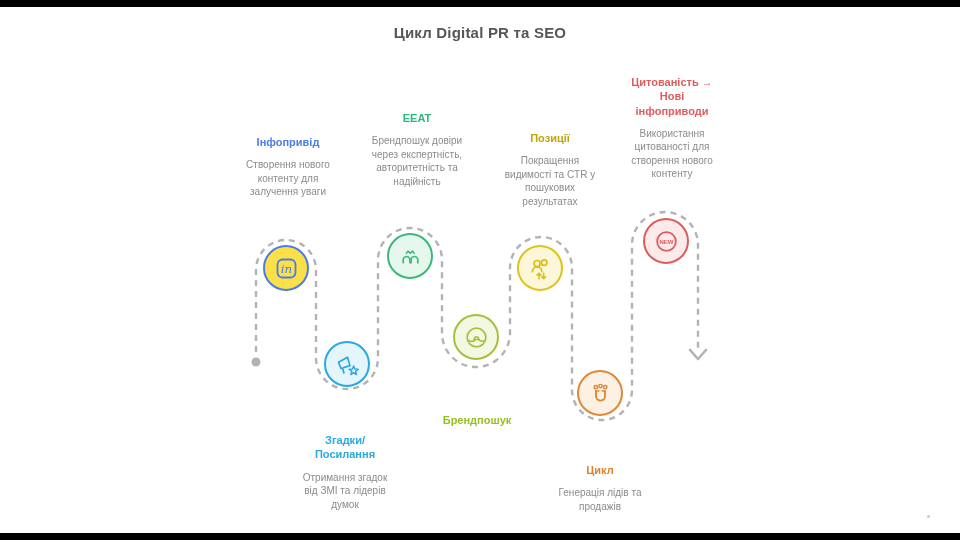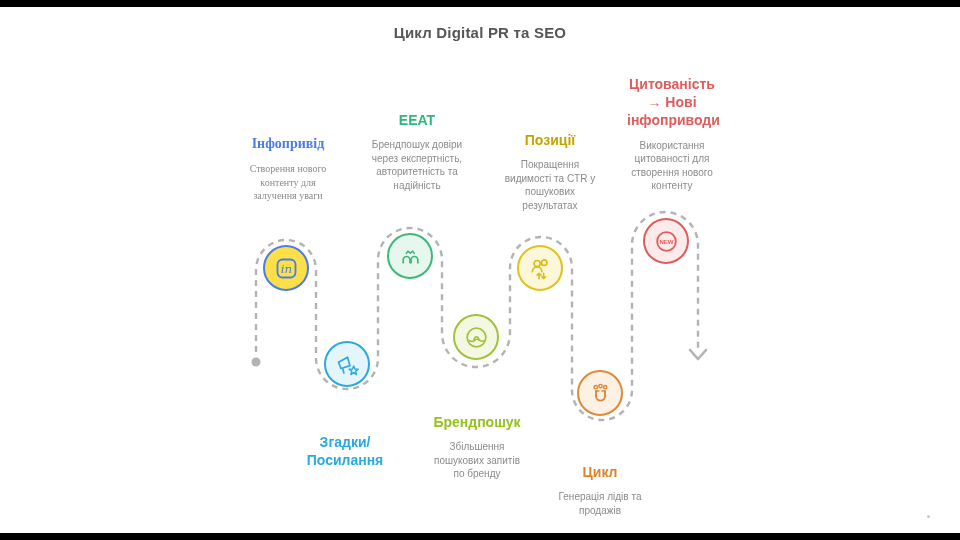--- a/index.html
+++ b/index.html
@@ -19,21 +19,21 @@
   .node{
     position:absolute;width:46px;height:46px;border-radius:50%;
     display:flex;align-items:center;justify-content:center;box-sizing:border-box;
     border:2.5px solid #000;background:#fff;
   }
   .node svg{display:block;}
   .stage-block{
     position:absolute;text-align:center;transform:translateX(-50%);
   }
   .stage-label{
-    display:block;font-size:14px;font-weight:bold;line-height:1.3;margin:0 auto 9px auto;
+    display:block;font-size:11px;font-weight:bold;line-height:1.3;margin:0 auto 9px auto;
   }
   .stage-desc{
     display:block;font-size:10px;color:#8b8b8b;line-height:1.35;margin:0 auto;
   }
   
   .c-blue   {border-color:#4a7de8;background:#fde047;}
   .c-cyan   {border-color:#2aa9e0;background:#e5f5fc;}
   .c-green  {border-color:#3cb878;background:#e6f7ee;}
   .c-lime   {border-color:#a2c13c;background:#f4f8e2;}
   .c-yellow {border-color:#e0c31e;background:#fcf7d9;}
@@ -59,34 +59,35 @@
     <circle cx="256" cy="362" r="4.5" fill="#b3b3b3"></circle>
     <path d="M690 350 L698 359 L706 350" fill="none" stroke="#b3b3b3" stroke-width="2.6" stroke-linecap="round" stroke-linejoin="round"></path>
   </svg>
 
   <div class="node c-blue" style="left:263px;top:245px;">
     <svg width="27" height="27" viewBox="0 0 24 24">
       <rect x="4" y="4" width="16" height="16" rx="4.5" fill="none" stroke="#4a7de8" stroke-width="1.6"></rect>
       <text x="12" y="16" text-anchor="middle" font-family="DejaVu Serif, serif" font-style="italic" font-size="10.5" fill="#4a7de8">in</text>
     </svg>
   </div>
-  <div class="stage-block" style="left:288px;top:135px;width:100px;font-family:Liberation Serif, serif;">
+  <div class="stage-block" style="left:288px;top:135px;width:100px;">
     <span class="stage-label t-blue">Інфопривід</span>
     <span class="stage-desc">Створення нового контенту для залучення уваги</span>
   </div>
 
   <div class="node c-cyan" style="left:324px;top:341px;">
     <svg width="27" height="27" viewBox="0 0 24 24">
       <path d="M4 10 L12 5.5 L14.2 13 L6.2 15.5 Z" fill="none" stroke="#2aa9e0" stroke-width="1.5" stroke-linejoin="round"></path>
       <path d="M7.8 15.8 L8.8 19.5" fill="none" stroke="#2aa9e0" stroke-width="1.5" stroke-linecap="round"></path>
       <path d="M17.5 13.3 L18.6 16 L21.5 16.2 L19.2 18.1 L20 20.9 L17.5 19.3 L15 20.9 L15.8 18.1 L13.5 16.2 L16.4 16 Z" fill="none" stroke="#2aa9e0" stroke-width="1.3" stroke-linejoin="round"></path>
     </svg>
   </div>
   <div class="stage-block" style="left:345px;top:433px;width:100px;">
     <span class="stage-label t-cyan" style="width:80px;">Згадки/ Посилання</span>
+    <span class="stage-desc">Отримання згадок від ЗМІ та лідерів думок</span>
   </div>
 
   <div class="node c-green" style="left:387px;top:233px;">
     <svg width="27" height="27" viewBox="0 0 24 24">
       <path d="M8.3 9.2 L9.7 7.2 L11.8 9 L13.9 7.2 L15.3 9.2" fill="none" stroke="#3cb878" stroke-width="1.4" stroke-linecap="round" stroke-linejoin="round"></path>
       <path d="M5.5 17.5 V15 a3 3 0 0 1 6 0 V17.5" fill="none" stroke="#3cb878" stroke-width="1.5" stroke-linecap="round"></path>
       <path d="M12.5 17.5 V15 a3 3 0 0 1 6 0 V17.5" fill="none" stroke="#3cb878" stroke-width="1.5" stroke-linecap="round"></path>
     </svg>
   </div>
   <div class="stage-block" style="left:417px;top:111px;width:112px;">
@@ -96,21 +97,20 @@
 
   <div class="node c-lime" style="left:453px;top:314px;">
     <svg width="27" height="27" viewBox="0 0 24 24">
       <circle cx="12" cy="12" r="8.3" fill="none" stroke="#a2c13c" stroke-width="1.5"></circle>
       <path d="M5.5 14.5 c1.6 1.3 3.2 1.3 4.8 0 c1.6 -1.3 3.2 -1.3 4.8 0 c1.1 .9 2.2 1 3.4 .4" fill="none" stroke="#a2c13c" stroke-width="1.4" stroke-linecap="round"></path>
       <path d="M9.6 14.5 c.7 -4.3 4.1 -4.3 4.8 0" fill="none" stroke="#a2c13c" stroke-width="1.4" stroke-linecap="round"></path>
     </svg>
   </div>
   <div class="stage-block" style="left:477px;top:413px;width:98px;">
     <span class="stage-label t-lime">Брендпошук</span>
-    <span class="stage-desc">Збільшення пошукових запитів по бренду</span>
   </div>
 
   <div class="node c-yellow" style="left:517px;top:245px;">
     <svg width="27" height="27" viewBox="0 0 24 24">
       <circle cx="9" cy="7.6" r="2.7" fill="none" stroke="#dcbd12" stroke-width="1.5"></circle>
       <circle cx="15.3" cy="6.8" r="2.4" fill="none" stroke="#dcbd12" stroke-width="1.5"></circle>
       <path d="M4.8 14.8 a4.2 4.2 0 0 1 8.4 0" fill="none" stroke="#dcbd12" stroke-width="1.5" stroke-linecap="round"></path>
       <path d="M10.7 21 V16.2 M9 17.9 L10.7 16.2 L12.4 17.9" fill="none" stroke="#dcbd12" stroke-width="1.4" stroke-linecap="round" stroke-linejoin="round"></path>
       <path d="M14.8 16.2 V21 M13.1 19.3 L14.8 21 L16.5 19.3" fill="none" stroke="#dcbd12" stroke-width="1.4" stroke-linecap="round" stroke-linejoin="round"></path>
     </svg>

